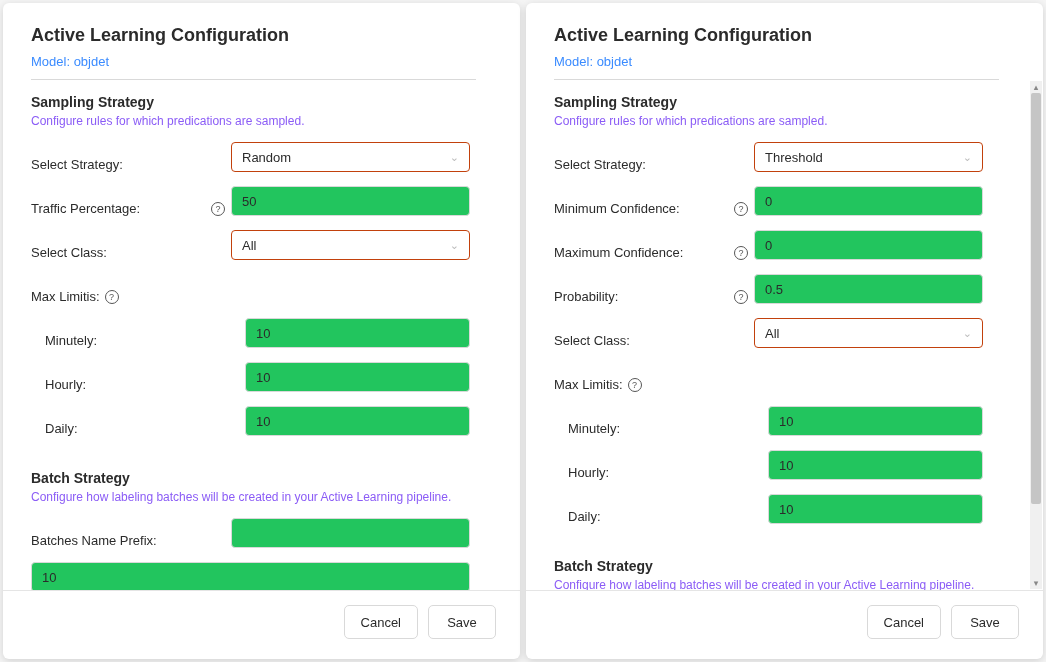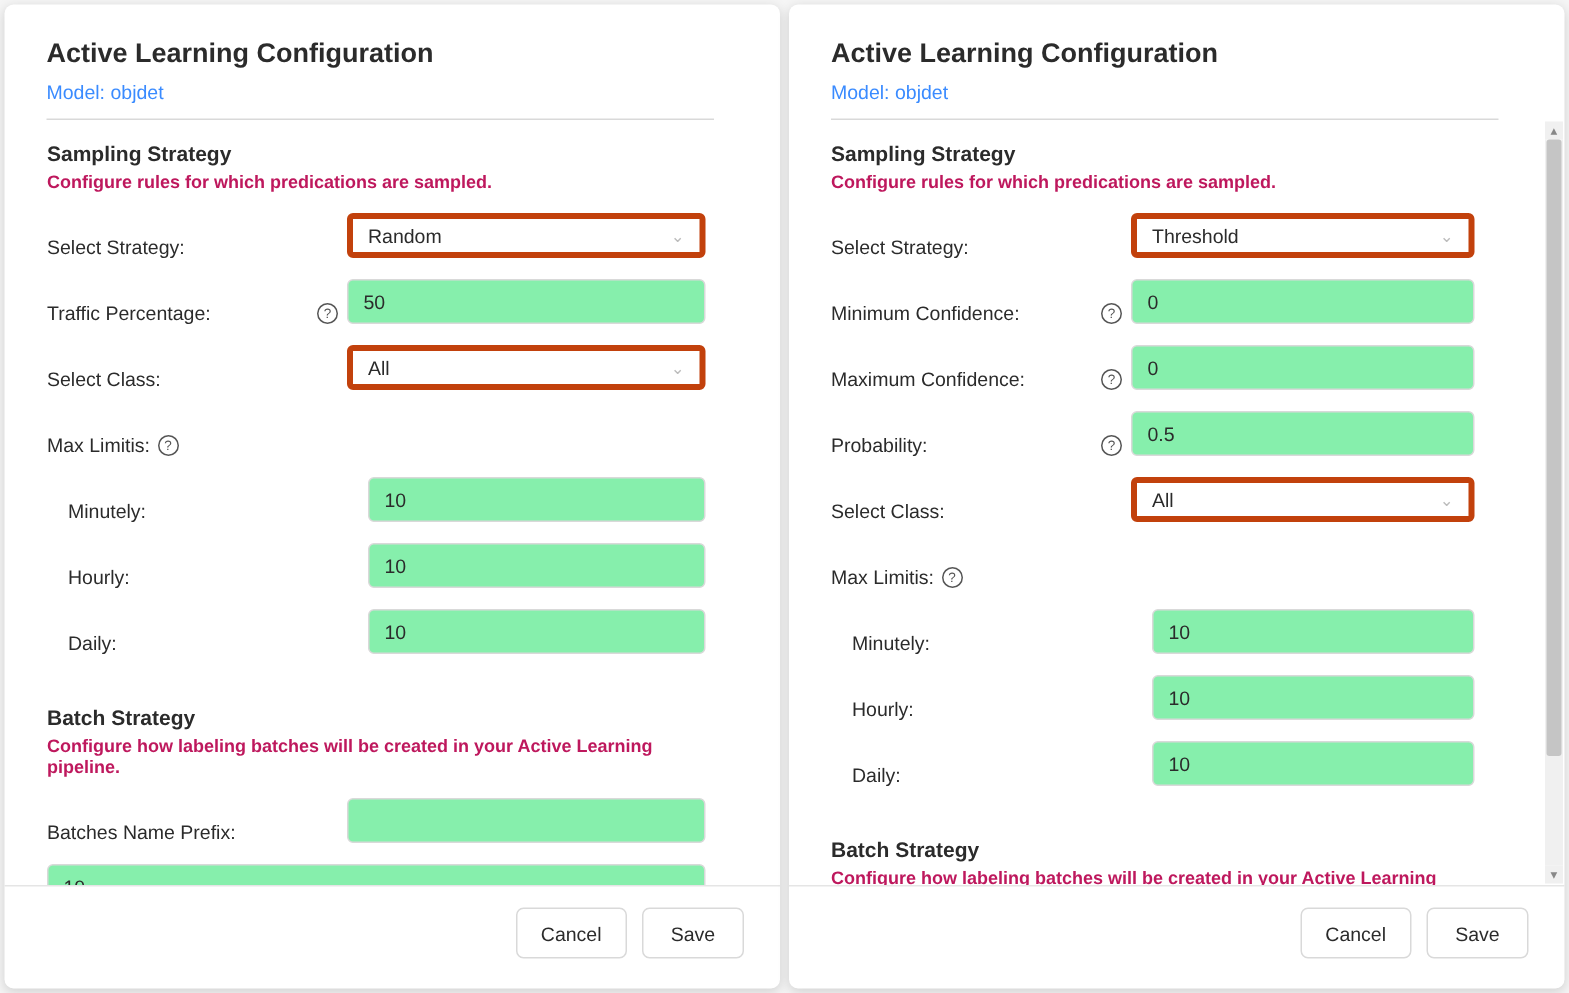--- a/index.html
+++ b/index.html
@@ -55,23 +55,22 @@
     position: relative;
   }
   .section-title {
     font-size: 14px;
     font-weight: 600;
     color: #2b2b2b;
     margin-bottom: 4px;
   }
   .section-desc {
     font-size: 12px;
-    color: #be185d;
+    color: #8b5cf6;
     margin-bottom: 14px;
-    font-weight: bold;
   }
   .row {
     display: flex;
     align-items: flex-end;
     margin-bottom: 14px;
     min-height: 30px;
   }
   .row.indent { padding-left: 14px; }
   .label {
     flex: 0 0 200px;
@@ -105,26 +104,26 @@
     gap: 6px;
   }
   input[type="text"] {
     width: 100%;
     height: 30px;
     border: 1px solid #d9d9d9;
     border-radius: 4px;
     padding: 0 10px;
     font-size: 13px;
     color: #2b2b2b;
-    background: #86efac;
+    background: #22c55e;
   }
   .select {
     width: 100%;
     height: 30px;
-    border: 4px solid #c2410c;
+    border: 1px solid #c2410c;
     border-radius: 4px;
     padding: 0 10px;
     font-size: 13px;
     color: #2b2b2b;
     background: #fff;
     display: flex;
     align-items: center;
     justify-content: space-between;
     cursor: pointer;
   }

